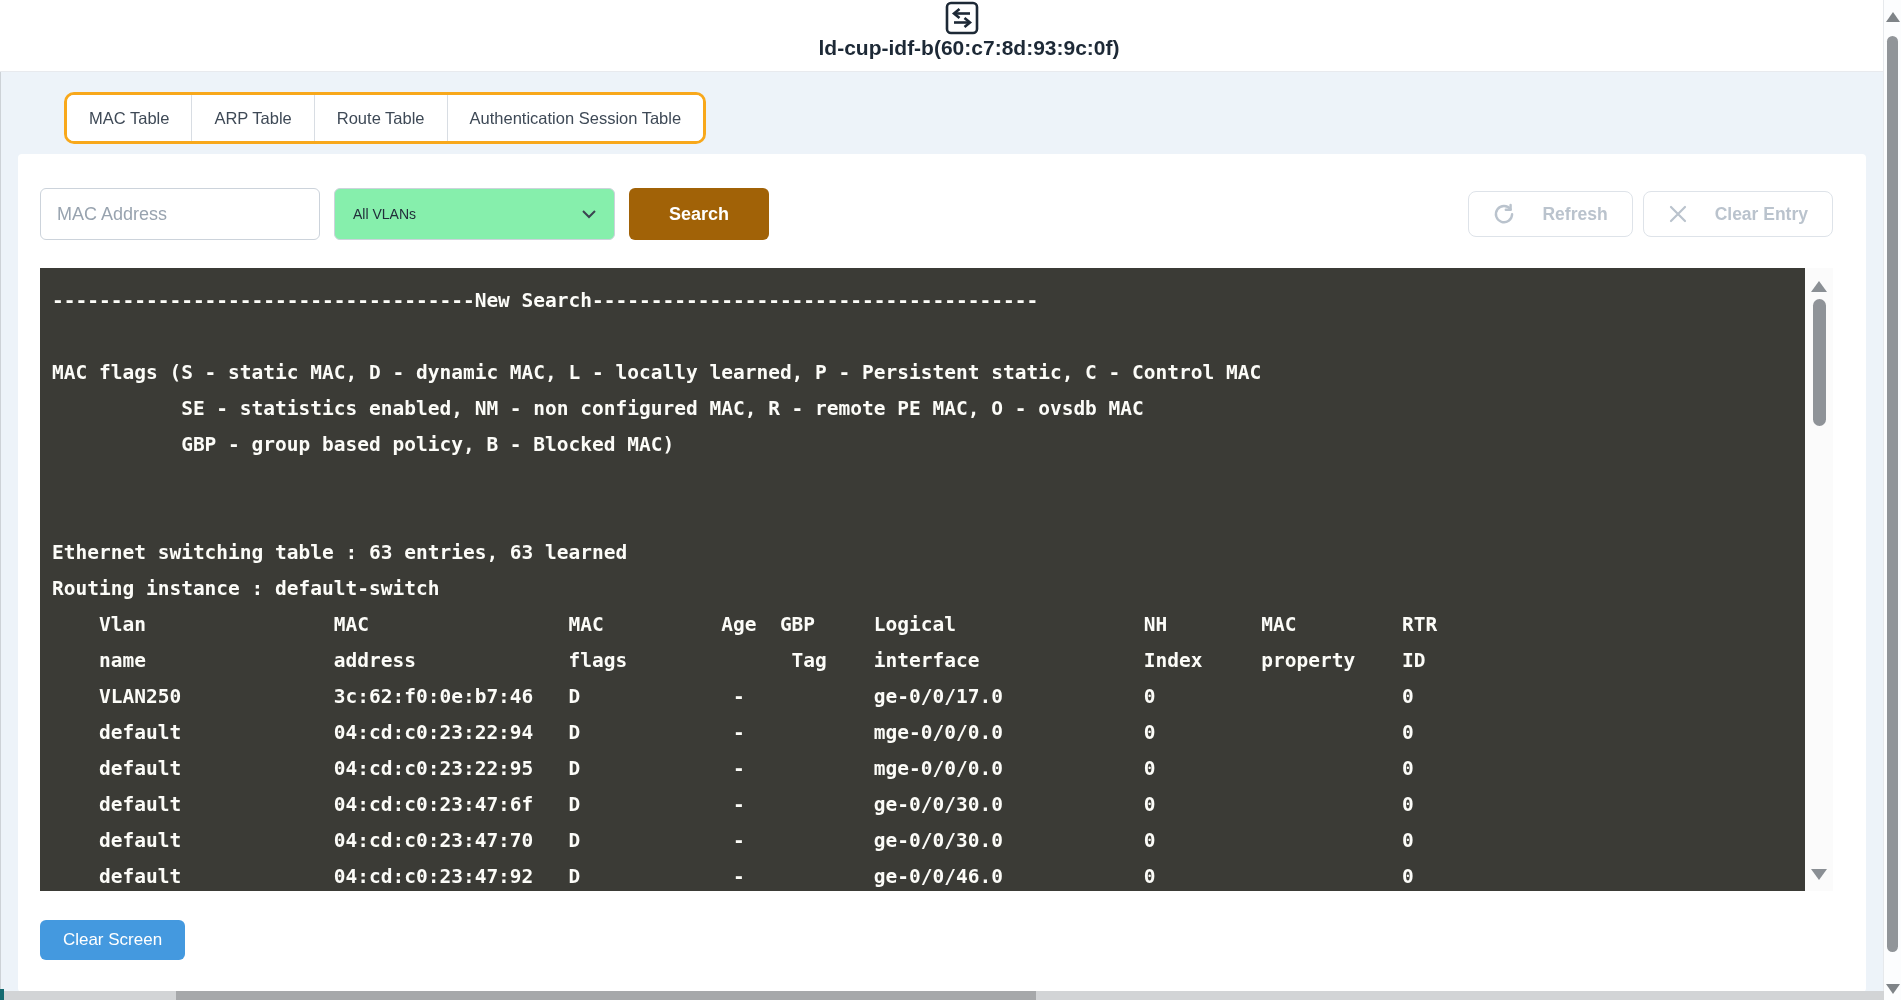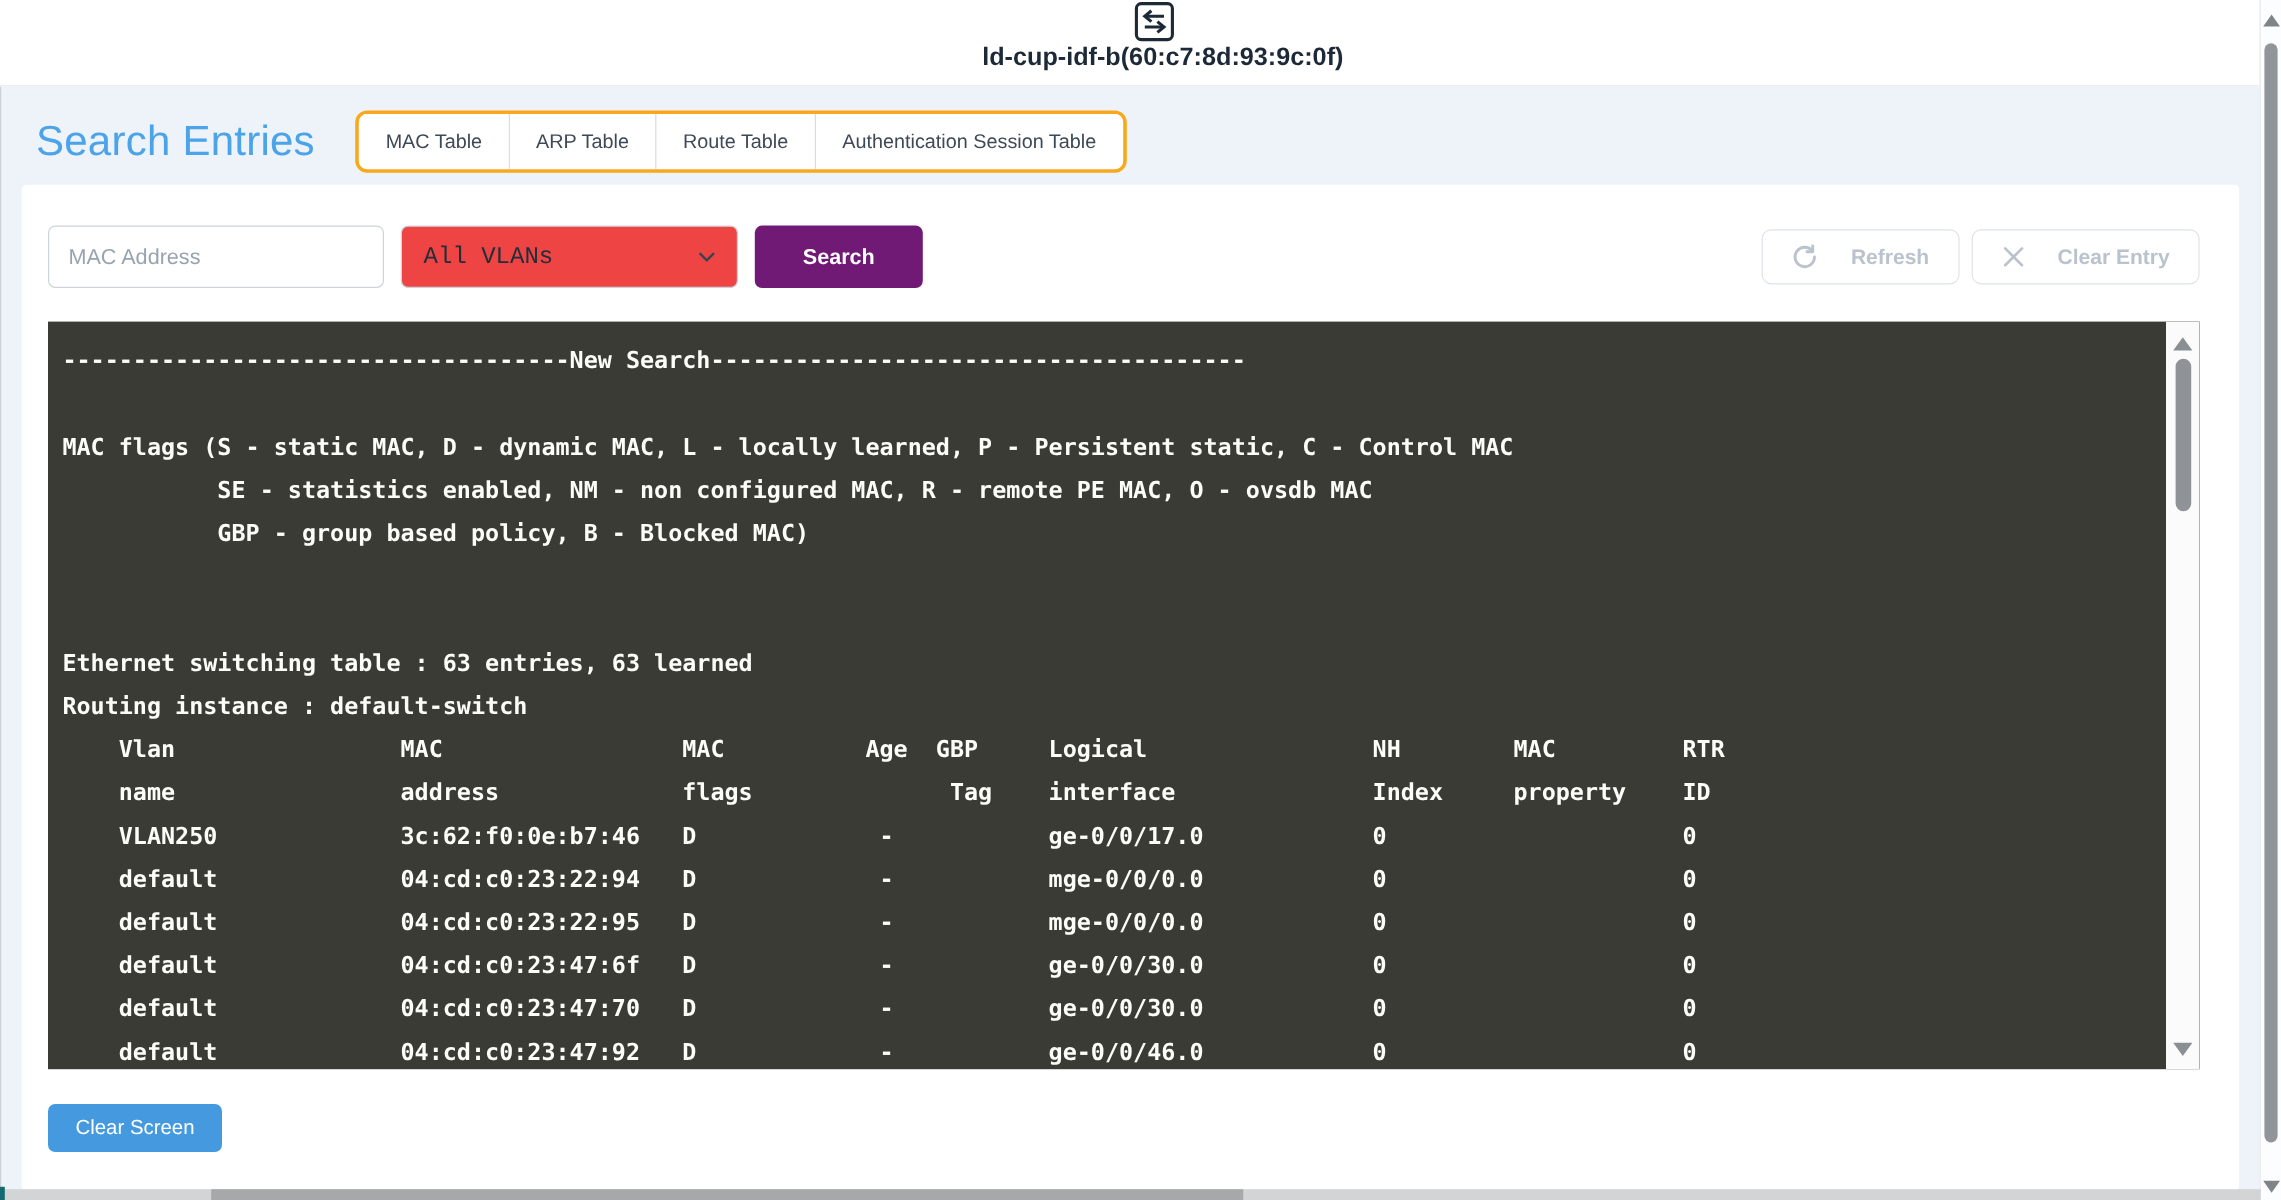--- a/index.html
+++ b/index.html
@@ -36,24 +36,24 @@
   }
   .search-row{display:flex;align-items:center;gap:14px;height:52px;justify-content:flex-end;}
   .text-input{
     width:280px;height:52px;box-sizing:border-box;border:1px solid #ccd3db;border-radius:6px;
     padding:0 16px;font-size:18px;color:#1f2d3d;outline:none;font-family:"Liberation Sans", sans-serif;
   }
   .text-input::placeholder{color:#98a3af;}
   .select{
     width:281px;height:52px;box-sizing:border-box;border:1px solid #ccd3db;border-radius:6px;
     display:flex;align-items:center;justify-content:space-between;padding:0 18px;
-    font-size:20px;color:#222e3a;background:#ef4444;cursor:pointer;font-family:Liberation Mono, monospace;
+    font-size:14px;color:#222e3a;background:#86efac;cursor:pointer;
   }
   .btn-search{
-    width:140px;height:52px;background:#701a75;border:none;border-radius:6px;
+    width:140px;height:52px;background:#a16207;border:none;border-radius:6px;
     color:#ffffff;font-size:18px;font-weight:bold;cursor:pointer;font-family:"Liberation Sans", sans-serif;
   }
   .right-actions{margin-left:auto;display:flex;gap:10px;}
   .btn-ghost{
     height:46px;box-sizing:border-box;border:1px solid #dee3e9;background:#ffffff;border-radius:8px;
     color:#bac3cd;font-size:17.5px;font-weight:bold;display:flex;align-items:center;gap:27px;
     padding:0 24px;cursor:default;font-family:"Liberation Sans", sans-serif;
   }
   
   .terminal{margin-top:28px;height:623px;background:#3b3b36;display:flex;overflow:hidden;}
@@ -94,21 +94,20 @@
       <rect x="3" y="3" width="30" height="30" rx="4" fill="none" stroke="#1d2936" stroke-width="2.6"></rect>
       <line x1="26" y1="13.5" x2="11" y2="13.5" stroke="#1d2936" stroke-width="2.6"></line>
       <polyline points="15.5,9 10,13.5 15.5,18" fill="none" stroke="#1d2936" stroke-width="2.6"></polyline>
       <line x1="10" y1="22.5" x2="25" y2="22.5" stroke="#1d2936" stroke-width="2.6"></line>
       <polyline points="20.5,18 26,22.5 20.5,27" fill="none" stroke="#1d2936" stroke-width="2.6"></polyline>
     </svg>
     <span class="device-title">ld-cup-idf-b(60:c7:8d:93:9c:0f)</span>
   </div>
 
   <div class="heading-row">
-    <span class="page-heading">Search Entries</span>
     <div class="tabgroup">
       <div class="tab">MAC Table</div>
       <div class="tab">ARP Table</div>
       <div class="tab">Route Table</div>
       <div class="tab">Authentication Session Table</div>
     </div>
   </div>
 
   <div class="card">
 

